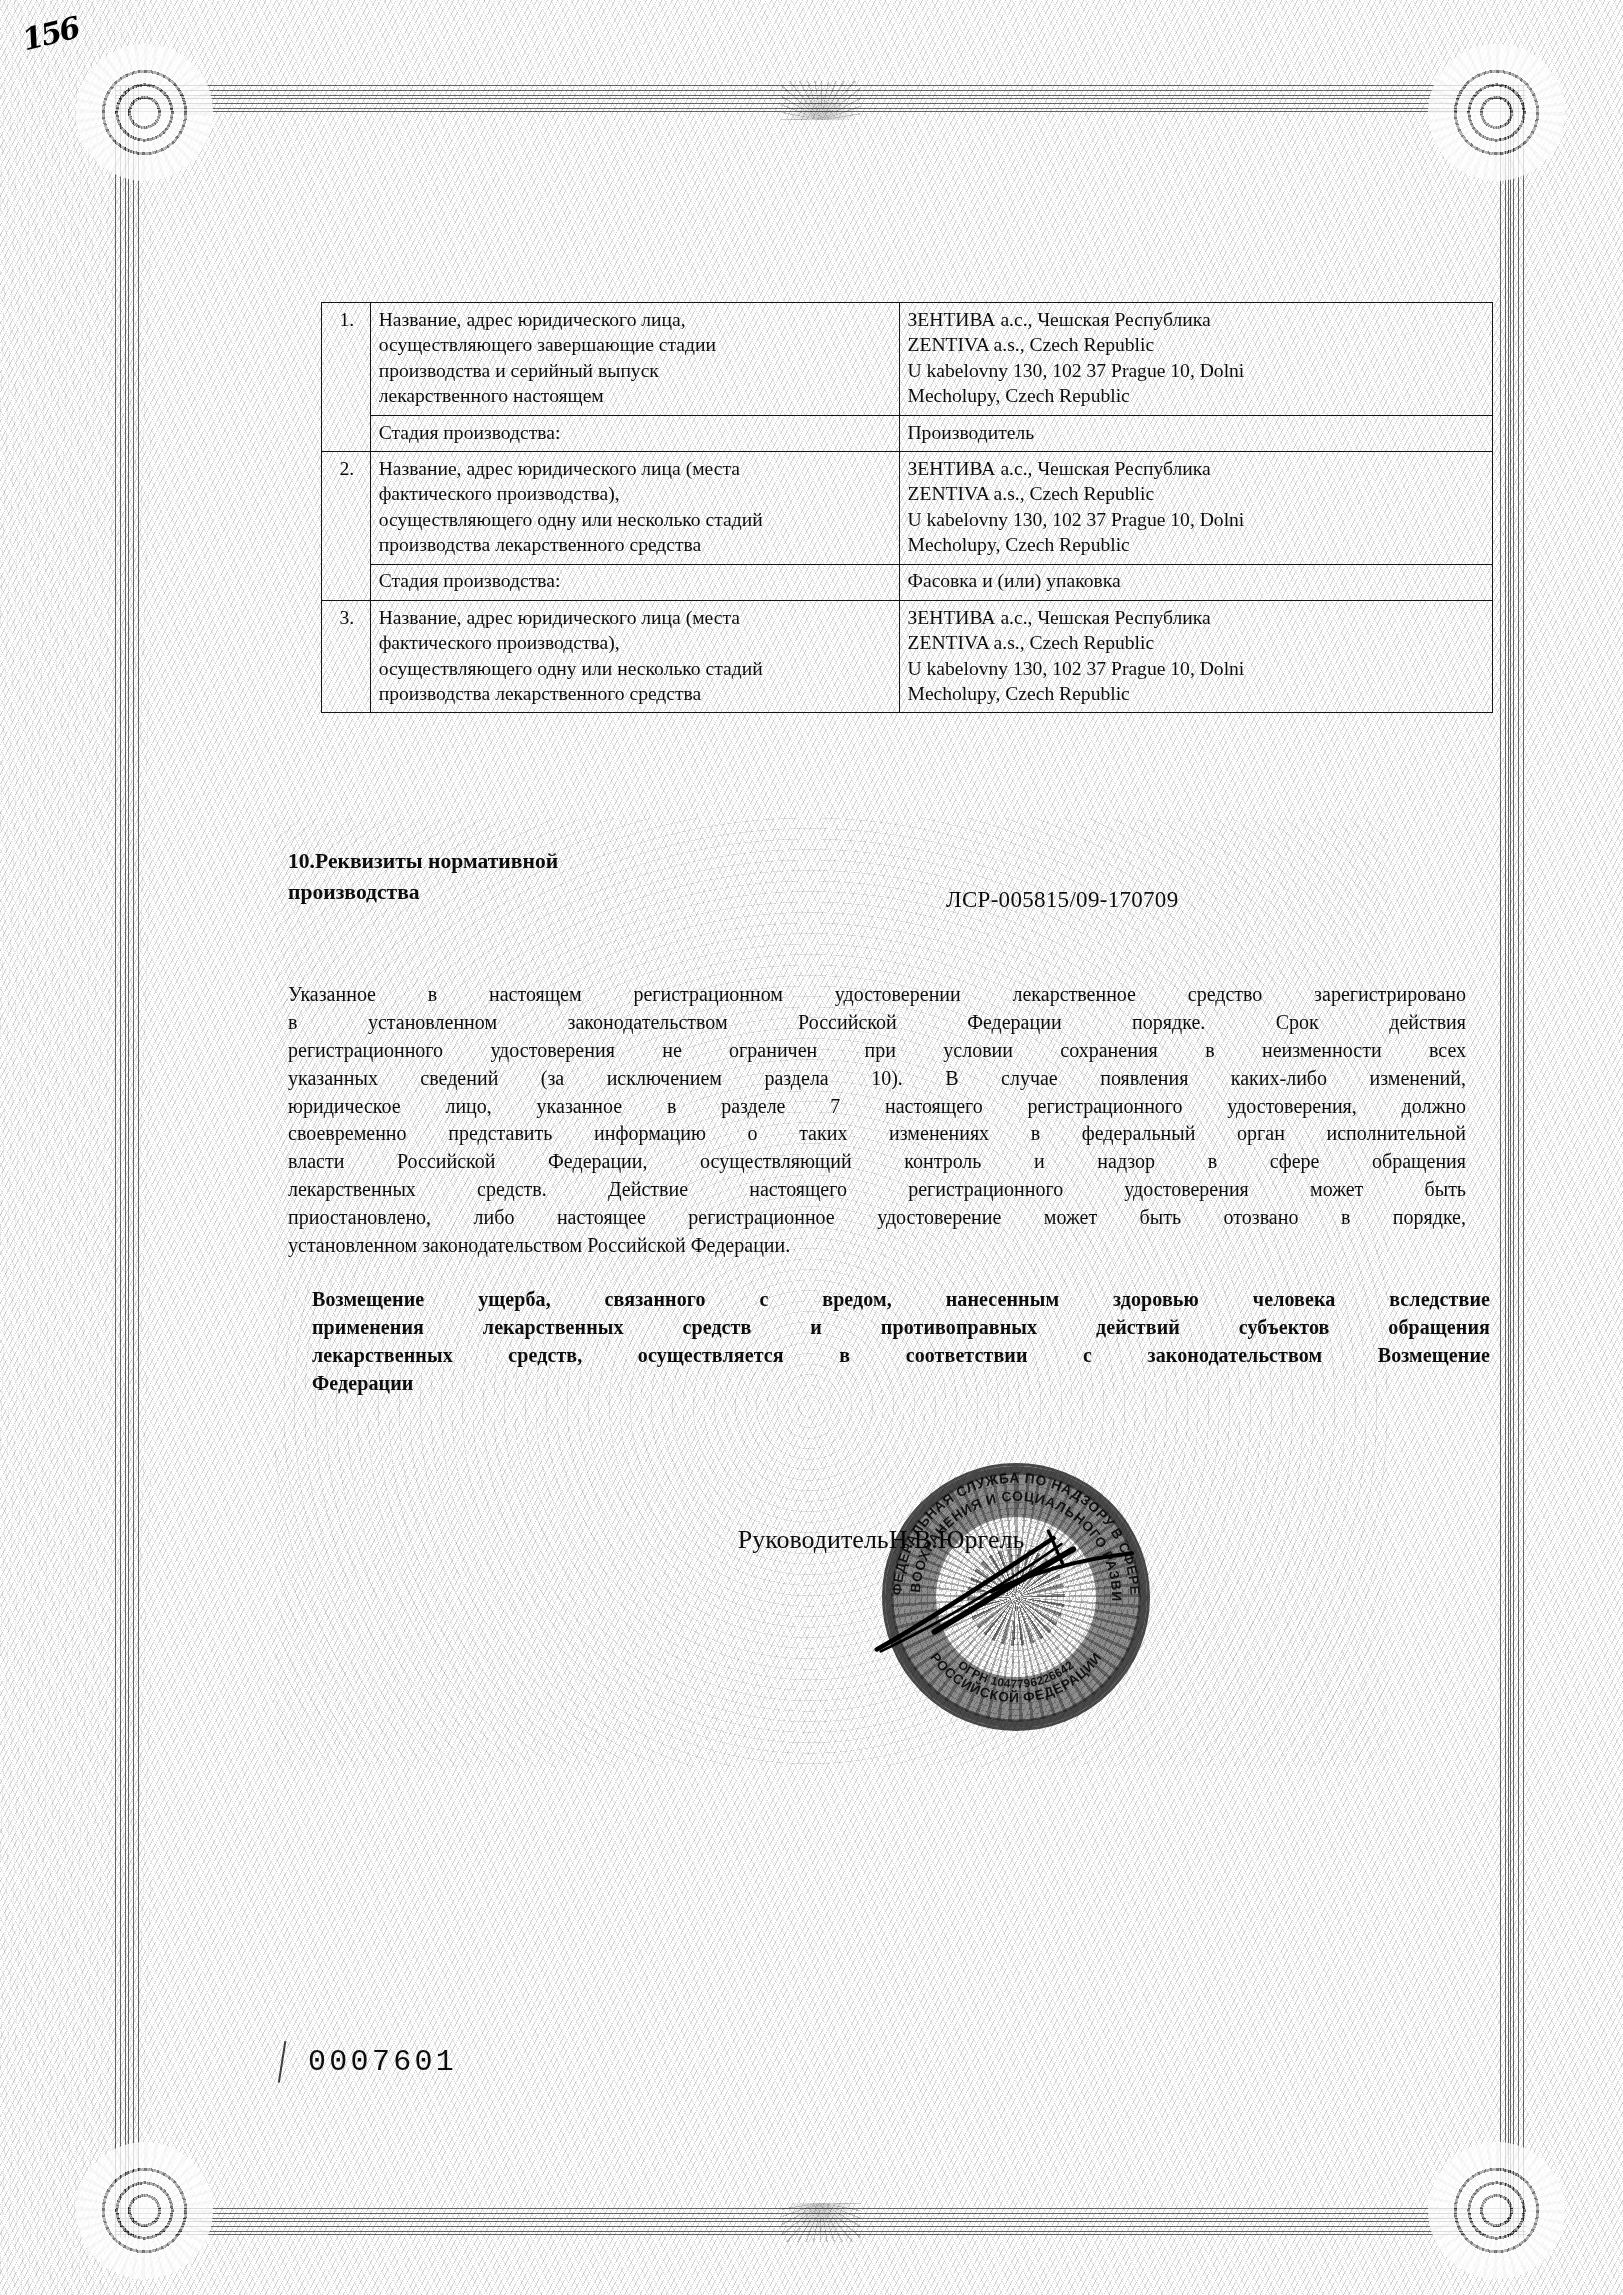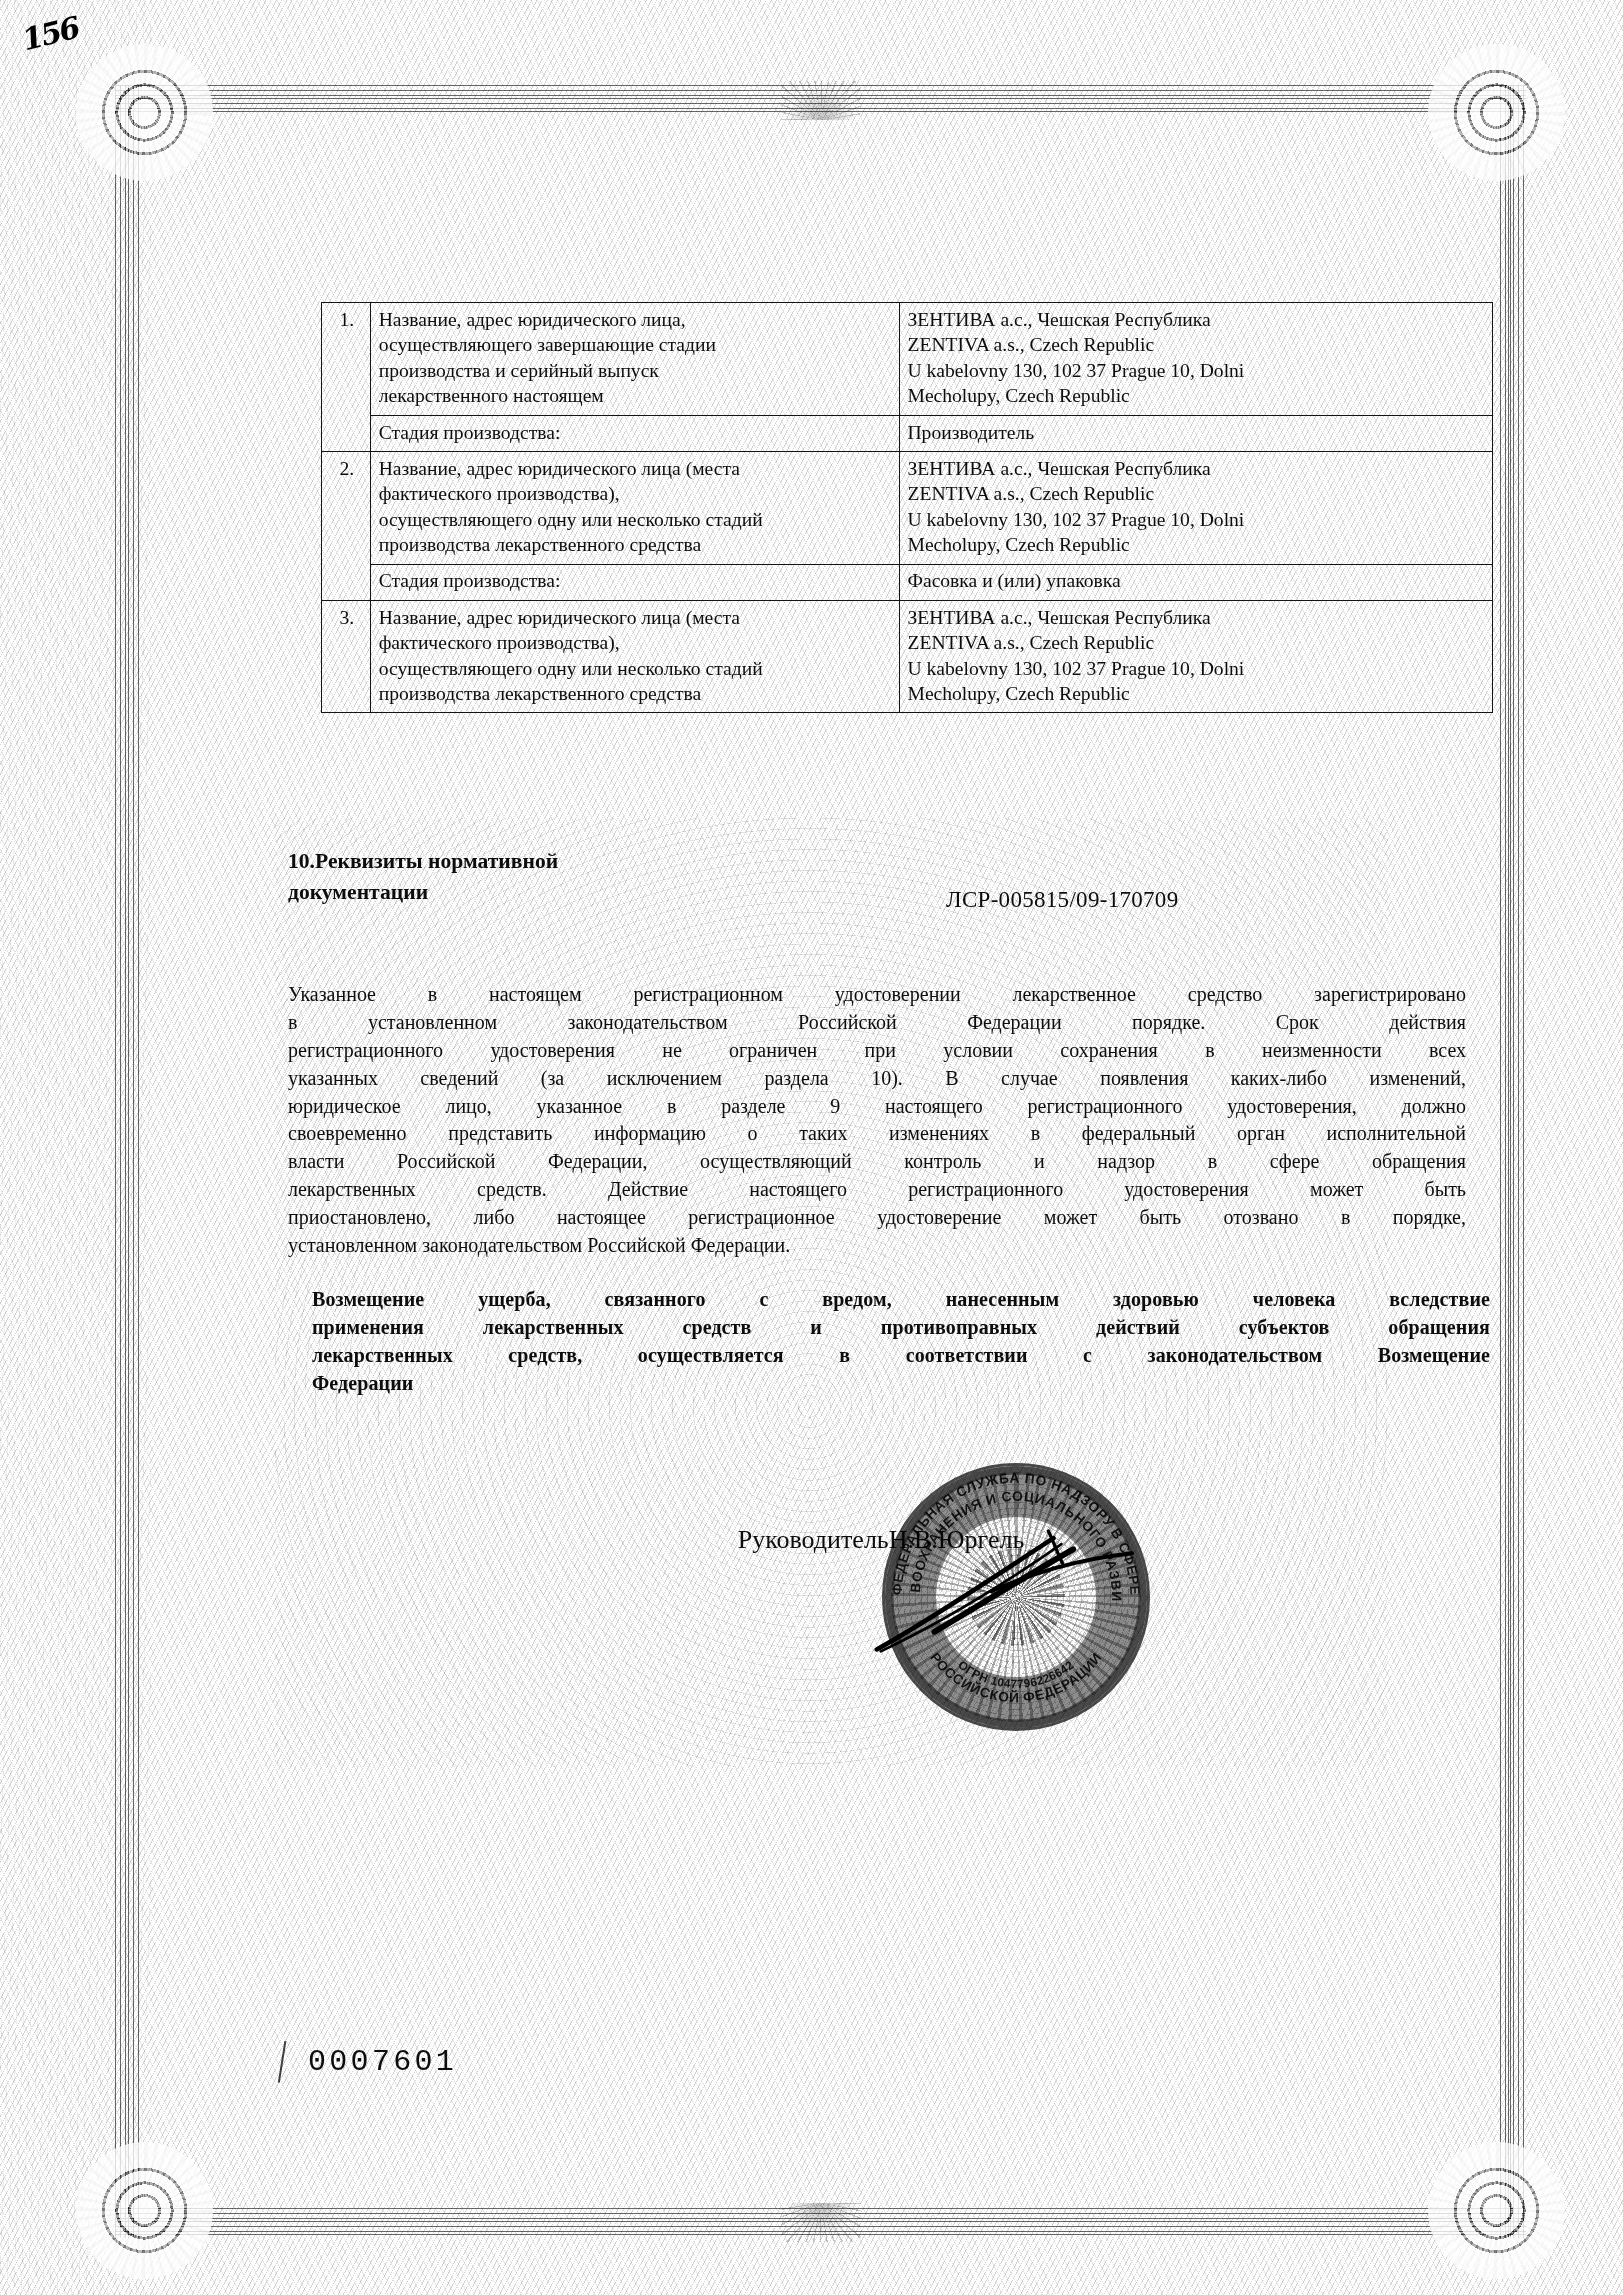--- a/index.html
+++ b/index.html
@@ -389,30 +389,30 @@
           <span class="cell-line">ZENTIVA a.s., Czech Republic</span>
           <span class="cell-line">U kabelovny 130, 102 37 Prague 10, Dolni</span>
           <span class="cell-line">Mecholupy, Czech Republic</span>
         </td>
       </tr>
     </tbody>
   </table>
 
   <div id="section-10">
     <span class="cell-line">10.Реквизиты нормативной</span>
-    <span class="cell-line">документации</span>
+    <span class="cell-line">производства</span>
   </div>
   <div id="doc-reg-number">ЛСР-005815/09-170709</div>
 
   <div class="body-block" id="paragraph-main">
     <span class="line">Указанное в настоящем регистрационном удостоверении лекарственное средство зарегистрировано</span>
     <span class="line">в установленном законодательством Российской Федерации порядке. Срок действия</span>
     <span class="line">регистрационного удостоверения не ограничен при условии сохранения в неизменности всех</span>
     <span class="line">указанных сведений (за исключением раздела 10). В случае появления каких-либо изменений,</span>
-    <span class="line">юридическое лицо, указанное в разделе 9 настоящего регистрационного удостоверения, должно</span>
+    <span class="line">юридическое лицо, указанное в разделе 7 настоящего регистрационного удостоверения, должно</span>
     <span class="line">своевременно представить информацию о таких изменениях в федеральный орган исполнительной</span>
     <span class="line">власти Российской Федерации, осуществляющий контроль и надзор в сфере обращения</span>
     <span class="line">лекарственных средств. Действие настоящего регистрационного удостоверения может быть</span>
     <span class="line">приостановлено, либо настоящее регистрационное удостоверение может быть отозвано в порядке,</span>
     <span class="line last">установленном законодательством Российской Федерации.</span>
   </div>
 
   <div class="body-block" id="paragraph-liability">
     <span class="line">Возмещение ущерба, связанного с вредом, нанесенным здоровью человека вследствие</span>
     <span class="line">применения лекарственных средств и противоправных действий субъектов обращения</span>

